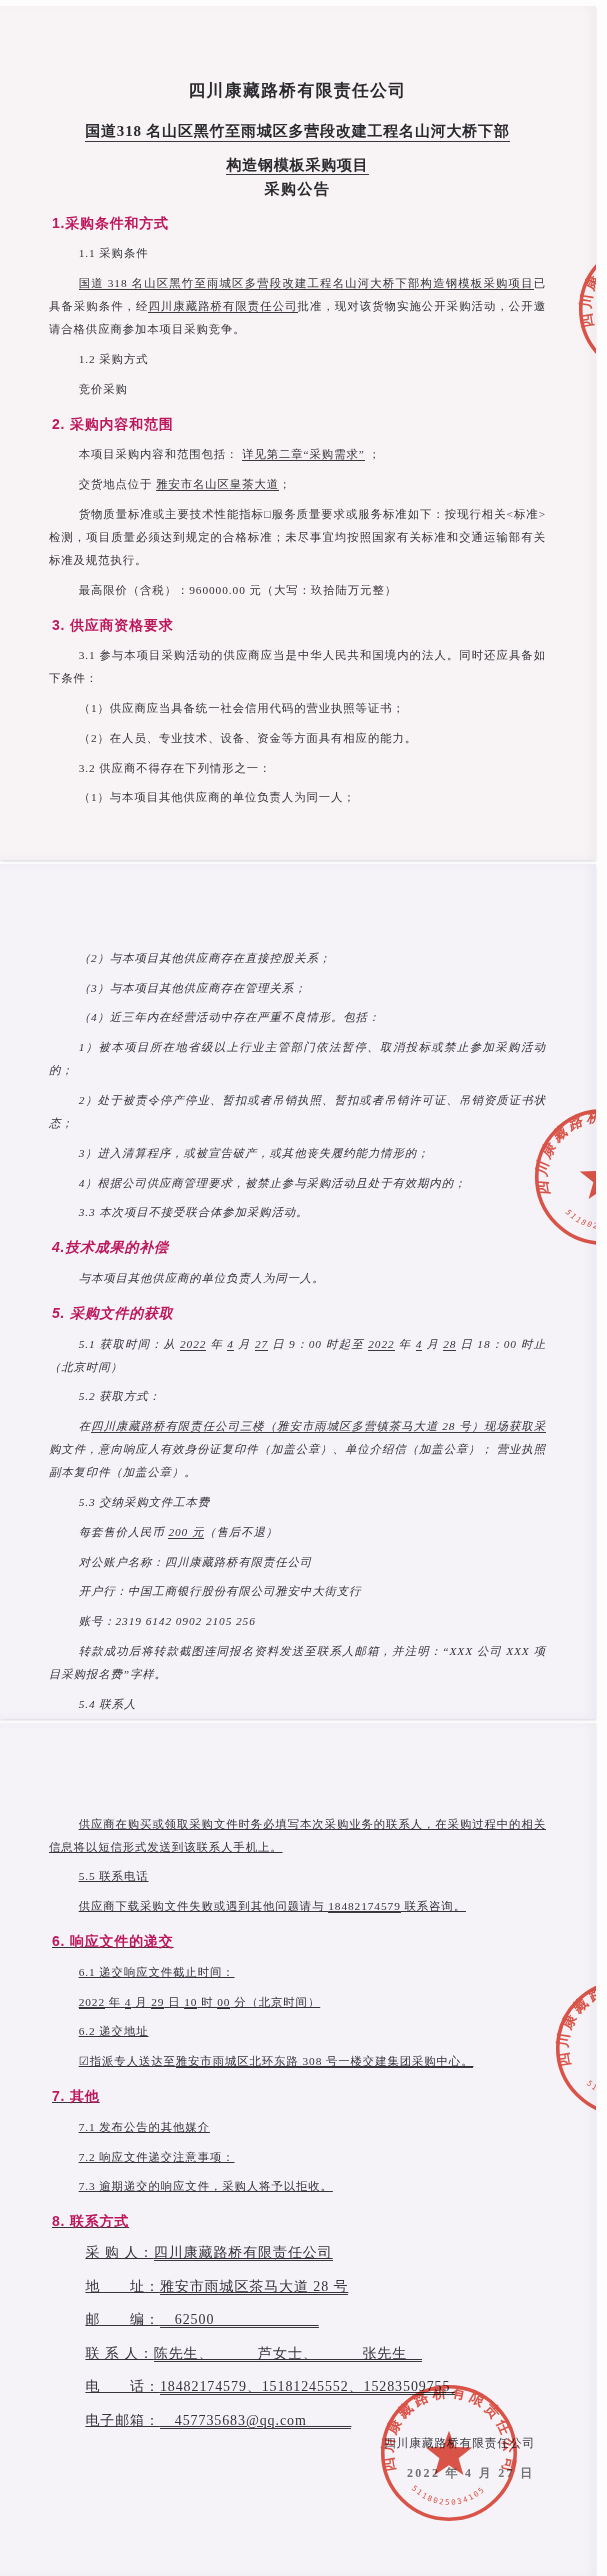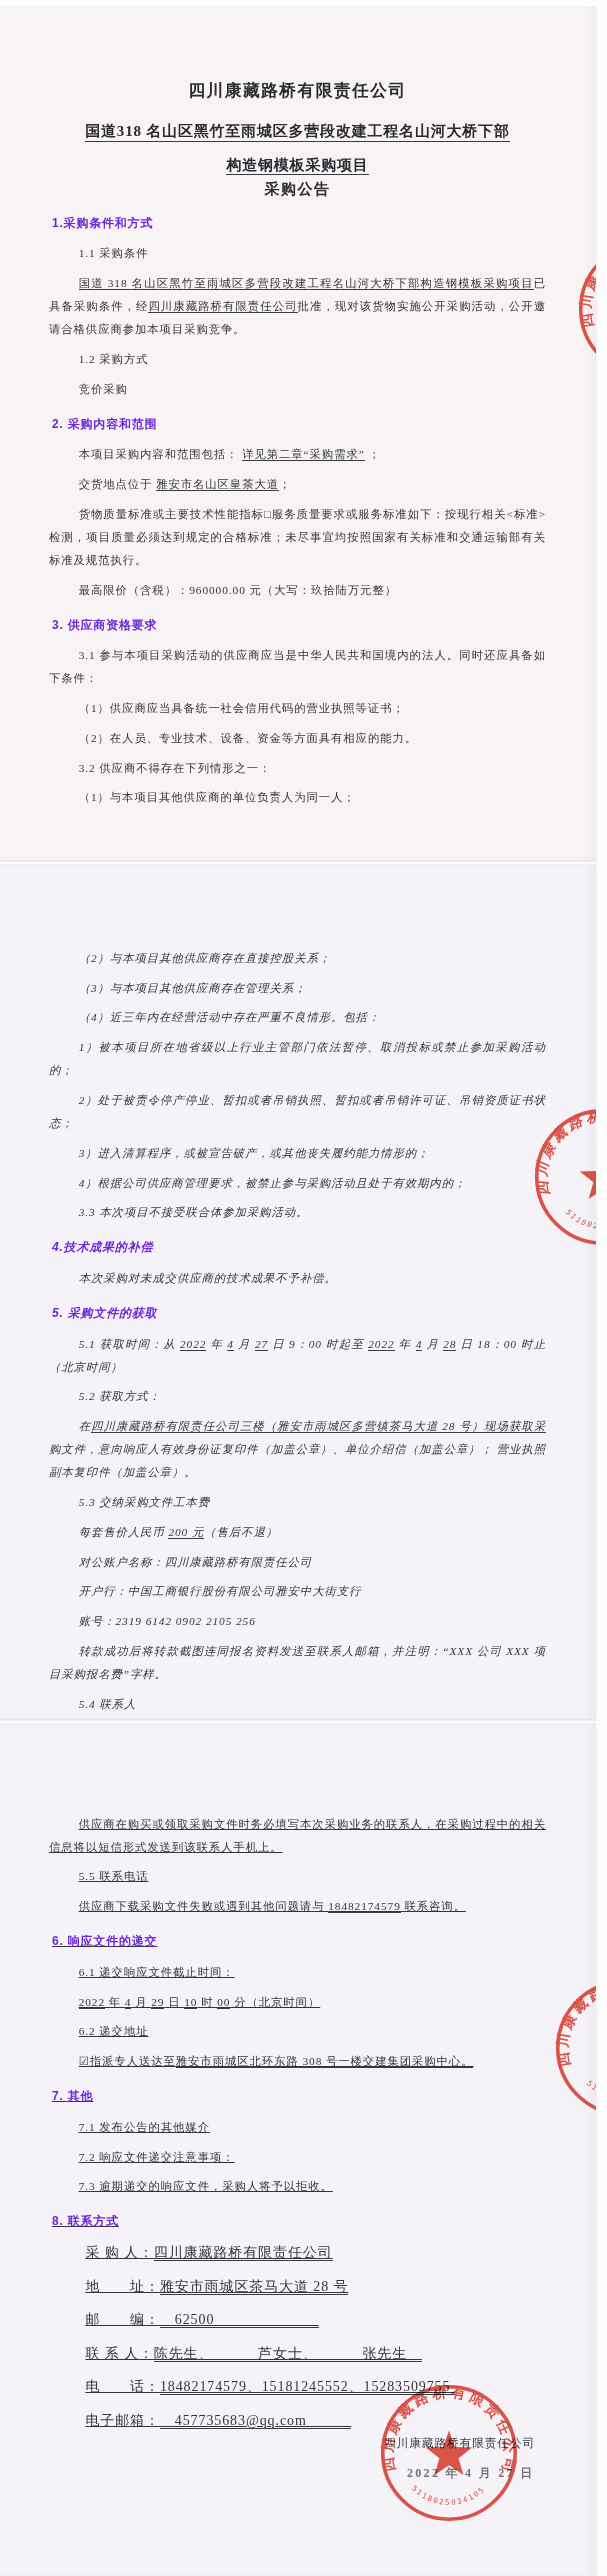--- a/index.html
+++ b/index.html
@@ -21,21 +21,21 @@
   .page-2{height:855px;margin-top:3.8px;background:#f5f3f8;padding:83px 50px 0 49px;font-style:italic;}
   .page-3{height:853px;margin-top:3.8px;background:#f6f3f8;padding:90px 50px 16px 49px;text-decoration:underline;}
 
   .t1{font-size:16.7px;font-weight:bold;text-align:center;letter-spacing:1.5px;line-height:23px;color:#2a2a2f;font-family:"Liberation Sans","DejaVu Sans",sans-serif;}
   .t2{font-size:15px;font-weight:bold;text-align:center;letter-spacing:0.8px;line-height:23px;color:#2a2a2f;}
   .t2 .ul{border-bottom:1.5px solid #3a3a40;padding-bottom:1.5px;}
   .t2a{margin-top:18px;}
   .t2b{margin-top:10.6px;}
   .t3{font-size:15px;font-weight:bold;text-align:center;letter-spacing:1.5px;line-height:23px;color:#2a2a2f;font-family:"Liberation Sans","DejaVu Sans",sans-serif;}
 
-  .h{font-size:12px;font-weight:bold;color:#6d28d9;line-height:23px;margin:12px 0 7.6px 3px;letter-spacing:0.8px;font-family:"Liberation Sans","DejaVu Sans",sans-serif;}
+  .h{font-size:14px;font-weight:bold;color:#be185d;line-height:23px;margin:12px 0 7.6px 3px;letter-spacing:0.8px;font-family:"Liberation Sans","DejaVu Sans",sans-serif;}
   .p{font-size:11.4px;line-height:23px;letter-spacing:0.9px;text-indent:2.6em;margin:0 0 6.8px 0;text-align:justify;word-break:break-all;}
   .kv{font-size:14px;line-height:23px;letter-spacing:0.9px;text-indent:2.6em;margin:0 0 10.6px 0;white-space:pre-wrap;}
   .u{border-bottom:0.8px solid #3a3a40;}
 
   
   .seal{position:absolute;mix-blend-mode:multiply;opacity:0.86;}
   .seal .ring{fill:none;stroke:#dd3b2c;stroke-width:5;}
   .seal .star{fill:#dd3b2c;}
   .seal .ring-txt{font-size:20px;letter-spacing:5px;fill:#dd3b2c;font-weight:bold;font-family:"Liberation Serif","DejaVu Serif",serif;}
   .seal .serial-txt{font-size:10.5px;letter-spacing:2.5px;fill:#dd3b2c;font-family:"DejaVu Sans Mono",monospace;}
@@ -91,21 +91,21 @@
     <div class="p">（2）与本项目其他供应商存在直接控股关系；</div>
     <div class="p">（3）与本项目其他供应商存在管理关系；</div>
     <div class="p">（4）近三年内在经营活动中存在严重不良情形。包括：</div>
     <div class="p">1）被本项目所在地省级以上行业主管部门依法暂停、取消投标或禁止参加采购活动的；</div>
     <div class="p">2）处于被责令停产停业、暂扣或者吊销执照、暂扣或者吊销许可证、吊销资质证书状态；</div>
     <div class="p">3）进入清算程序，或被宣告破产，或其他丧失履约能力情形的；</div>
     <div class="p">4）根据公司供应商管理要求，被禁止参与采购活动且处于有效期内的；</div>
     <div class="p">3.3 本次项目不接受联合体参加采购活动。</div>
 
     <div class="h">4.技术成果的补偿</div>
-    <div class="p">本次采购对未成交供应商的技术成果不予补偿。</div>
+    <div class="p">与本项目其他供应商的单位负责人为同一人。</div>
 
     <div class="h">5. 采购文件的获取</div>
     <div class="p"><span>5.1 获取时间：从 </span><span class="u">2022</span><span> 年 </span><span class="u">4</span><span> 月 </span><span class="u">27</span><span> 日 9：00 时起至 </span><span class="u">2022</span><span> 年 </span><span class="u">4</span><span> 月 </span><span class="u">28</span><span> 日 18：00 时止（北京时间）</span></div>
     <div class="p">5.2 获取方式：</div>
     <div class="p"><span>在</span><span class="u">四川康藏路桥有限责任公司三楼（雅安市雨城区多营镇茶马大道 28 号）现场获取采</span><span>购文件，意向响应人有效身份证复印件（加盖公章）、单位介绍信（加盖公章）； 营业执照副本复印件（加盖公章）。</span></div>
     <div class="p">5.3 交纳采购文件工本费</div>
     <div class="p"><span>每套售价人民币 </span><span class="u">200 元</span><span>（售后不退）</span></div>
     <div class="p">对公账户名称：四川康藏路桥有限责任公司</div>
     <div class="p">开户行：中国工商银行股份有限公司雅安中大街支行</div>
     <div class="p">账号：2319 6142 0902 2105 256</div>

